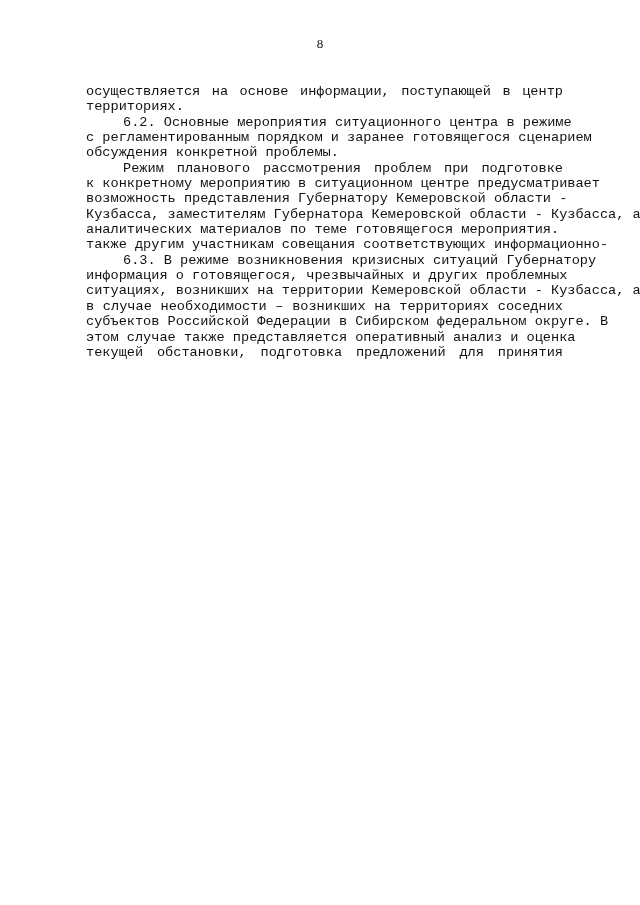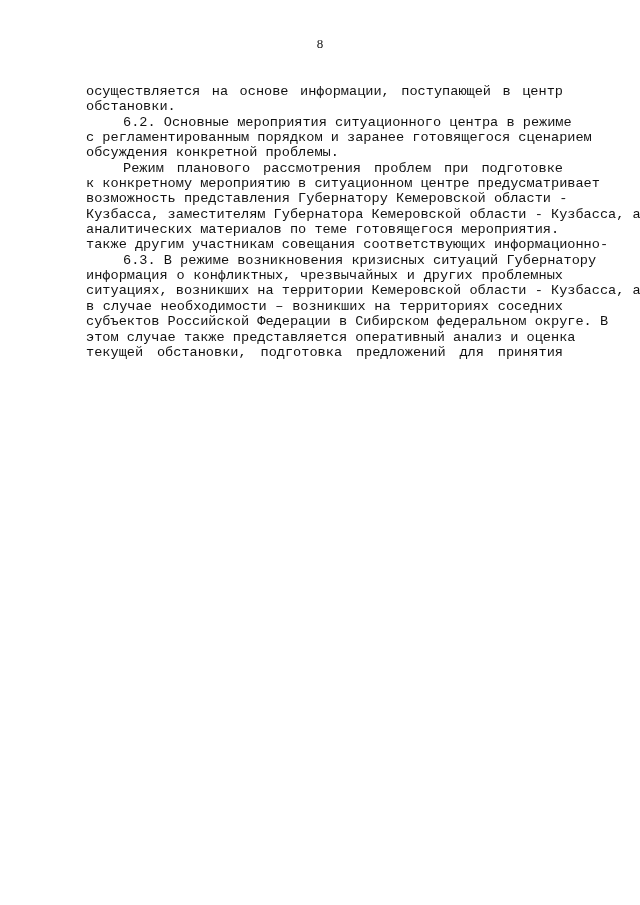--- a/index.html
+++ b/index.html
@@ -24,41 +24,41 @@
 </head>
 <body>
 
 <div class="page">
   <div class="page-number">8</div>
 
   <div class="text-block">
 
     <div>
       <span class="line">осуществляется на основе информации, поступающей в центр</span>
-      <span class="line last">обстановки.</span>
+      <span class="line last">территориях.</span>
     </div>
 
     <div>
       <span class="line indent">6.2. Основные мероприятия ситуационного центра в режиме</span>
       <span class="line">с регламентированным порядком и заранее готовящегося сценарием</span>
       <span class="line last">обсуждения конкретной проблемы.</span>
     </div>
 
     <div>
       <span class="line indent">Режим планового рассмотрения проблем при подготовке</span>
       <span class="line">к конкретному мероприятию в ситуационном центре предусматривает</span>
       <span class="line">возможность представления Губернатору Кемеровской области -</span>
       <span class="line">Кузбасса, заместителям Губернатора Кемеровской области - Кузбасса, а</span>
       <span class="line last">аналитических материалов по теме готовящегося мероприятия.</span>
       <span class="line">также другим участникам совещания соответствующих информационно-</span>
     </div>
 
     <div>
       <span class="line indent">6.3. В режиме возникновения кризисных ситуаций Губернатору</span>
-      <span class="line">информация о конфликтных, чрезвычайных и других проблемных</span>
+      <span class="line">информация о готовящегося, чрезвычайных и других проблемных</span>
       <span class="line">ситуациях, возникших на территории Кемеровской области - Кузбасса, а</span>
       <span class="line">в случае необходимости – возникших на территориях соседних</span>
       <span class="line">субъектов Российской Федерации в Сибирском федеральном округе. В</span>
       <span class="line">этом случае также представляется оперативный анализ и оценка</span>
       <span class="line">текущей обстановки, подготовка предложений для принятия</span>
     </div>
   </div>
 </div>
 
 </body></html>

